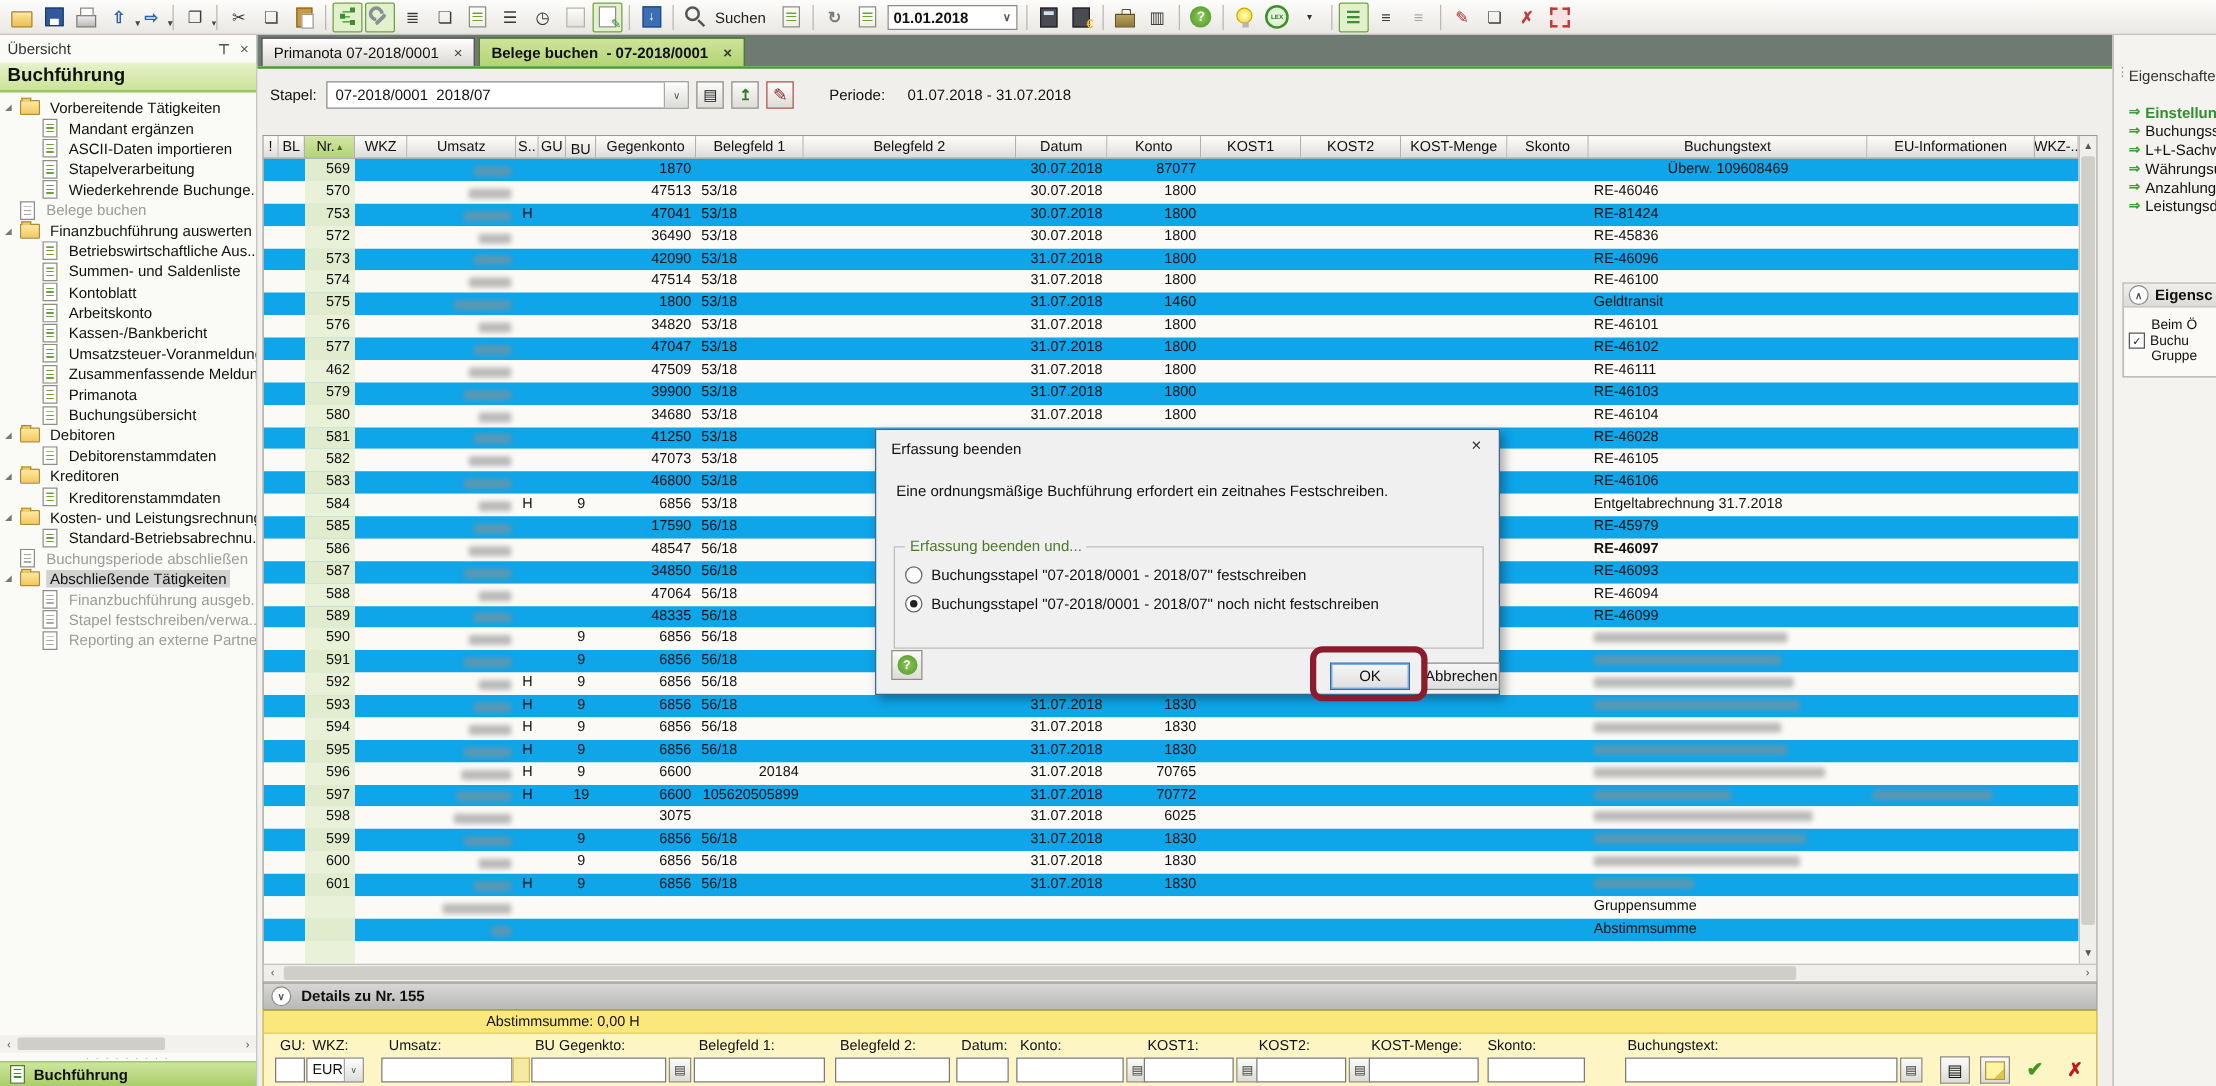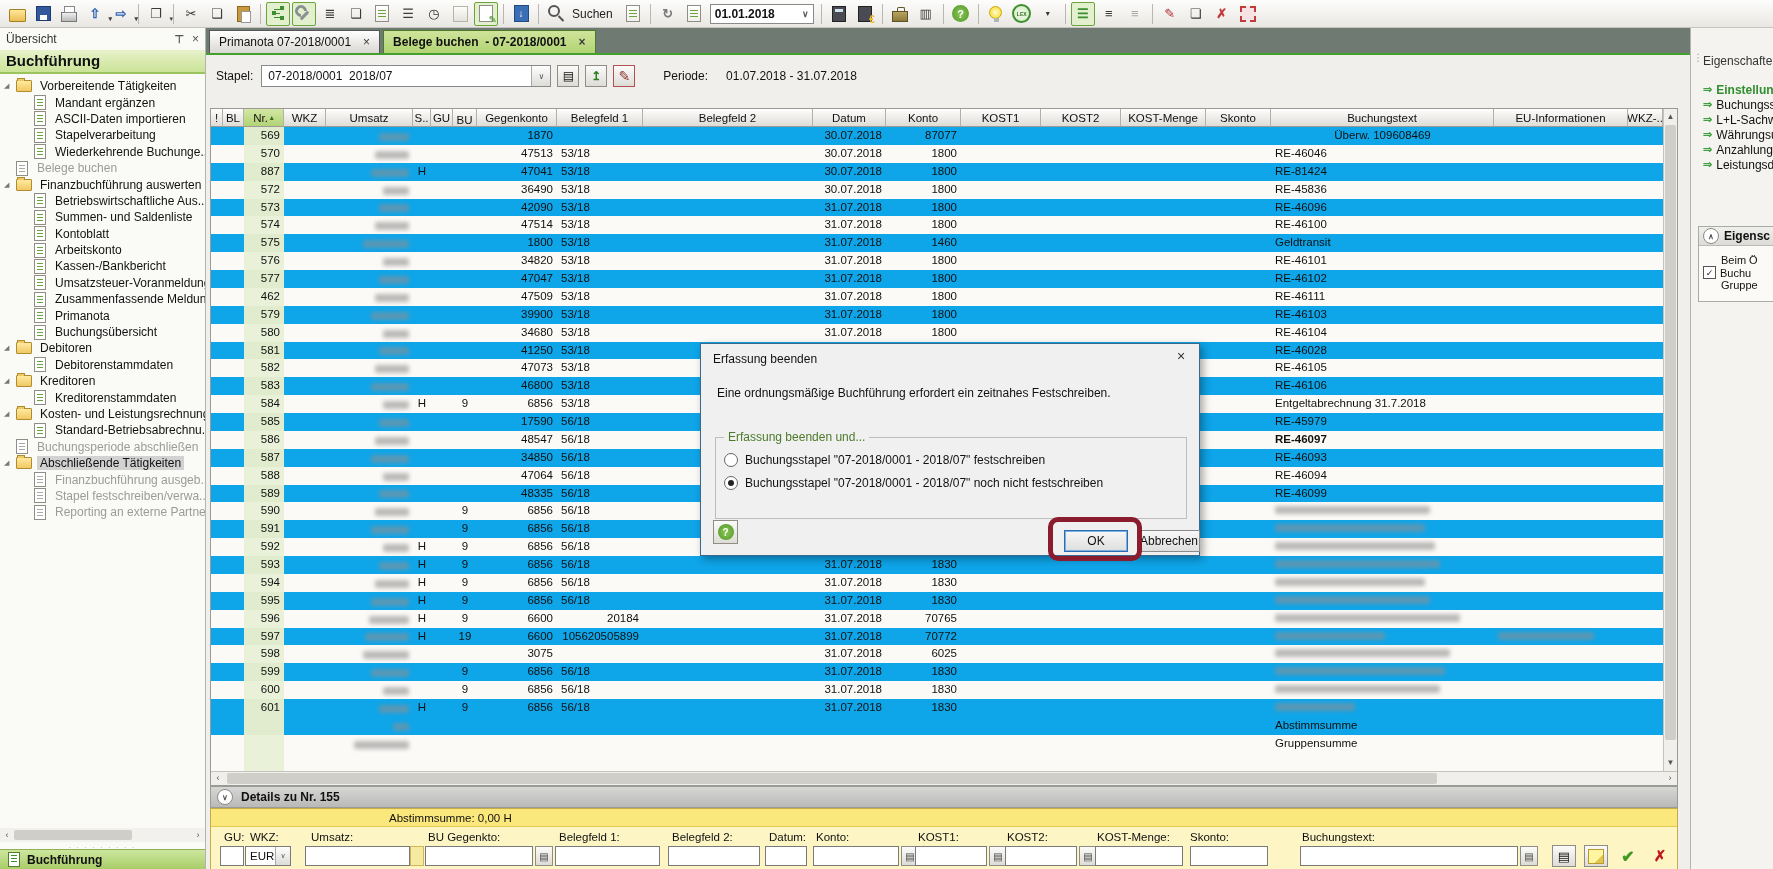--- a/index.html
+++ b/index.html
@@ -545,21 +545,21 @@
           <div class="bc c-k2" style="width: 80px;"></div>
           <div class="bc c-km" style="width: 85px;"></div>
           <div class="bc c-sk" style="width: 65px;"></div>
           <div class="bc c-tx" style="width: 223px;">RE-46046</div>
           <div class="bc c-eu" style="width: 134px;"></div>
           <div class="bc c-wkz2" style="width: 35px;"></div>
         </div>
         <div class="trow alt">
           <div class="bc c-excl" style="width: 12px;"></div>
           <div class="bc c-bl" style="width: 21px;"></div>
-          <div class="bc c-nr" style="width: 40px;">887</div>
+          <div class="bc c-nr" style="width: 40px;">753</div>
           <div class="bc c-wkz" style="width: 42px;"></div>
           <div class="bc c-umsatz" style="width: 87px;"><span class="bb" style="width: 38px;"></span></div>
           <div class="bc c-s" style="width: 18px;">H</div>
           <div class="bc c-gu" style="width: 22px;"></div>
           <div class="bc c-bu" style="width: 24px;"></div>
           <div class="bc c-gk" style="width: 80px;">47041</div>
           <div class="bc c-b1" style="width: 86px;">53/18</div>
           <div class="bc c-b2" style="width: 170px;"></div>
           <div class="bc c-dt" style="width: 73px;">30.07.2018</div>
           <div class="bc c-kt" style="width: 75px;">1800</div>
@@ -1224,61 +1224,61 @@
           <div class="bc c-dt" style="width: 73px;">31.07.2018</div>
           <div class="bc c-kt" style="width: 75px;">1830</div>
           <div class="bc c-k1" style="width: 80px;"></div>
           <div class="bc c-k2" style="width: 80px;"></div>
           <div class="bc c-km" style="width: 85px;"></div>
           <div class="bc c-sk" style="width: 65px;"></div>
           <div class="bc c-tx" style="width: 223px;"><span class="bb" style="width: 80px;"></span></div>
           <div class="bc c-eu" style="width: 134px;"></div>
           <div class="bc c-wkz2" style="width: 35px;"></div>
         </div>
-        <div class="trow alt">
+        <div class="trow">
           <div class="bc c-excl" style="width: 12px;"></div>
           <div class="bc c-bl" style="width: 21px;"></div>
           <div class="bc c-nr" style="width: 40px;"></div>
           <div class="bc c-wkz" style="width: 42px;"></div>
-          <div class="bc c-umsatz" style="width: 87px;"><span class="bb" style="width: 16px;"></span></div>
+          <div class="bc c-umsatz" style="width: 87px;"><span class="bb" style="width: 55px;"></span></div>
           <div class="bc c-s" style="width: 18px;"></div>
           <div class="bc c-gu" style="width: 22px;"></div>
           <div class="bc c-bu" style="width: 24px;"></div>
           <div class="bc c-gk" style="width: 80px;"></div>
           <div class="bc c-b1" style="width: 86px;"></div>
           <div class="bc c-b2" style="width: 170px;"></div>
           <div class="bc c-dt" style="width: 73px;"></div>
           <div class="bc c-kt" style="width: 75px;"></div>
           <div class="bc c-k1" style="width: 80px;"></div>
           <div class="bc c-k2" style="width: 80px;"></div>
           <div class="bc c-km" style="width: 85px;"></div>
           <div class="bc c-sk" style="width: 65px;"></div>
-          <div class="bc c-tx" style="width: 223px;">Abstimmsumme</div>
-          <div class="bc c-eu" style="width: 134px;"></div>
-          <div class="bc c-wkz2" style="width: 35px;"></div>
-        </div>
-        <div class="trow">
+          <div class="bc c-tx" style="width: 223px;">Gruppensumme</div>
+          <div class="bc c-eu" style="width: 134px;"></div>
+          <div class="bc c-wkz2" style="width: 35px;"></div>
+        </div>
+        <div class="trow alt">
           <div class="bc c-excl" style="width: 12px;"></div>
           <div class="bc c-bl" style="width: 21px;"></div>
           <div class="bc c-nr" style="width: 40px;"></div>
           <div class="bc c-wkz" style="width: 42px;"></div>
-          <div class="bc c-umsatz" style="width: 87px;"><span class="bb" style="width: 55px;"></span></div>
+          <div class="bc c-umsatz" style="width: 87px;"><span class="bb" style="width: 16px;"></span></div>
           <div class="bc c-s" style="width: 18px;"></div>
           <div class="bc c-gu" style="width: 22px;"></div>
           <div class="bc c-bu" style="width: 24px;"></div>
           <div class="bc c-gk" style="width: 80px;"></div>
           <div class="bc c-b1" style="width: 86px;"></div>
           <div class="bc c-b2" style="width: 170px;"></div>
           <div class="bc c-dt" style="width: 73px;"></div>
           <div class="bc c-kt" style="width: 75px;"></div>
           <div class="bc c-k1" style="width: 80px;"></div>
           <div class="bc c-k2" style="width: 80px;"></div>
           <div class="bc c-km" style="width: 85px;"></div>
           <div class="bc c-sk" style="width: 65px;"></div>
-          <div class="bc c-tx" style="width: 223px;">Gruppensumme</div>
+          <div class="bc c-tx" style="width: 223px;">Abstimmsumme</div>
           <div class="bc c-eu" style="width: 134px;"></div>
           <div class="bc c-wkz2" style="width: 35px;"></div>
         </div>
         <div class="trow">
           <div class="bc c-excl" style="width: 12px;"></div>
           <div class="bc c-bl" style="width: 21px;"></div>
           <div class="bc c-nr" style="width: 40px;"></div>
           <div class="bc c-wkz" style="width: 42px;"></div>
           <div class="bc c-umsatz" style="width: 87px;"></div>
           <div class="bc c-s" style="width: 18px;"></div>

